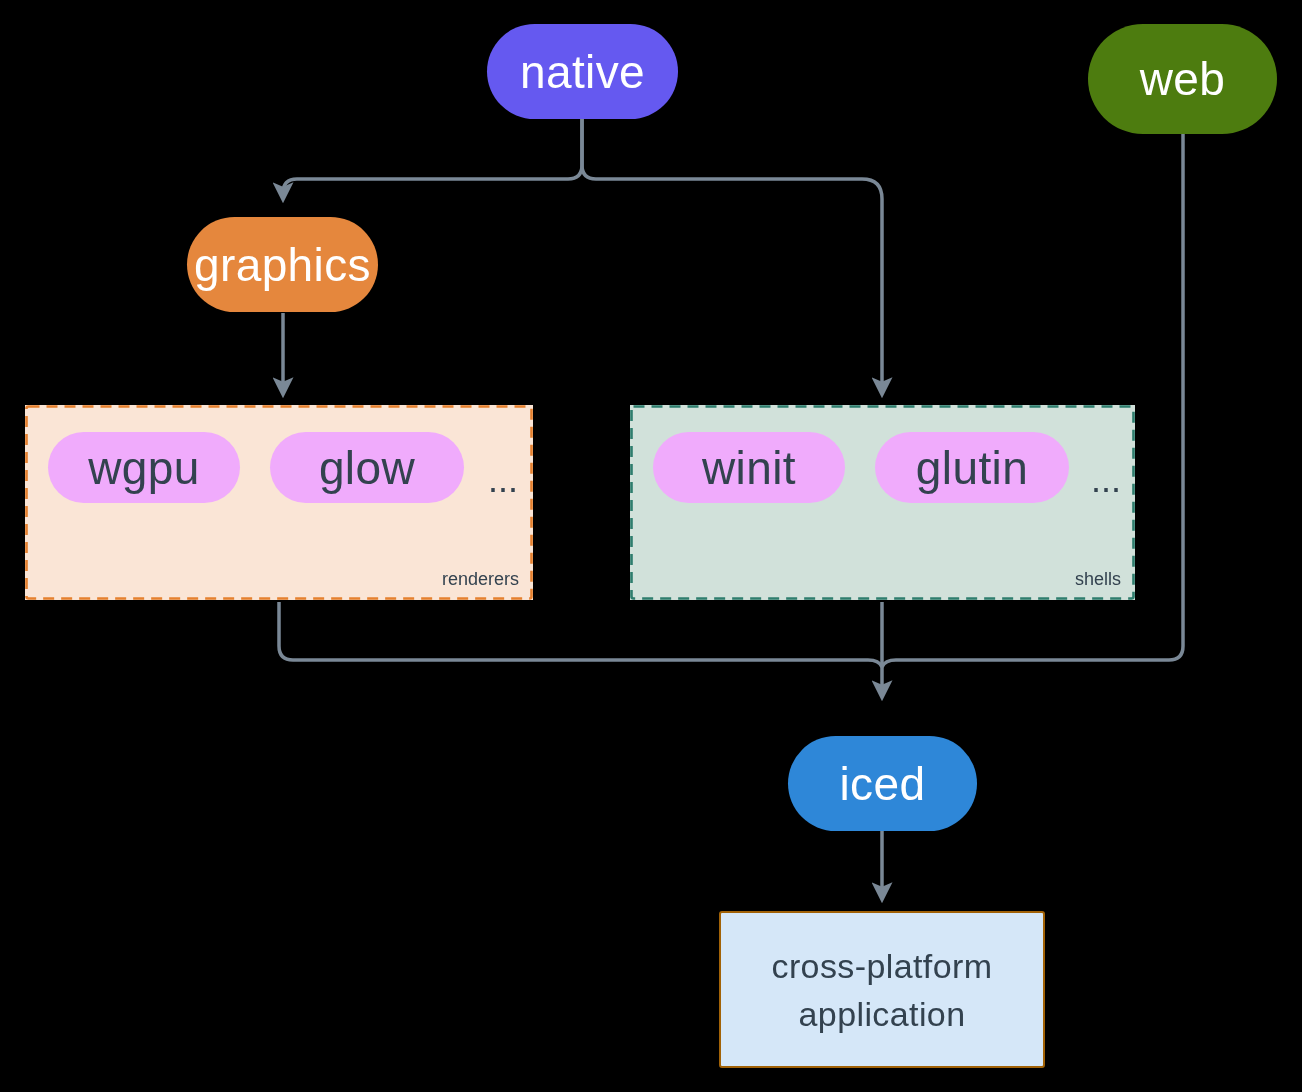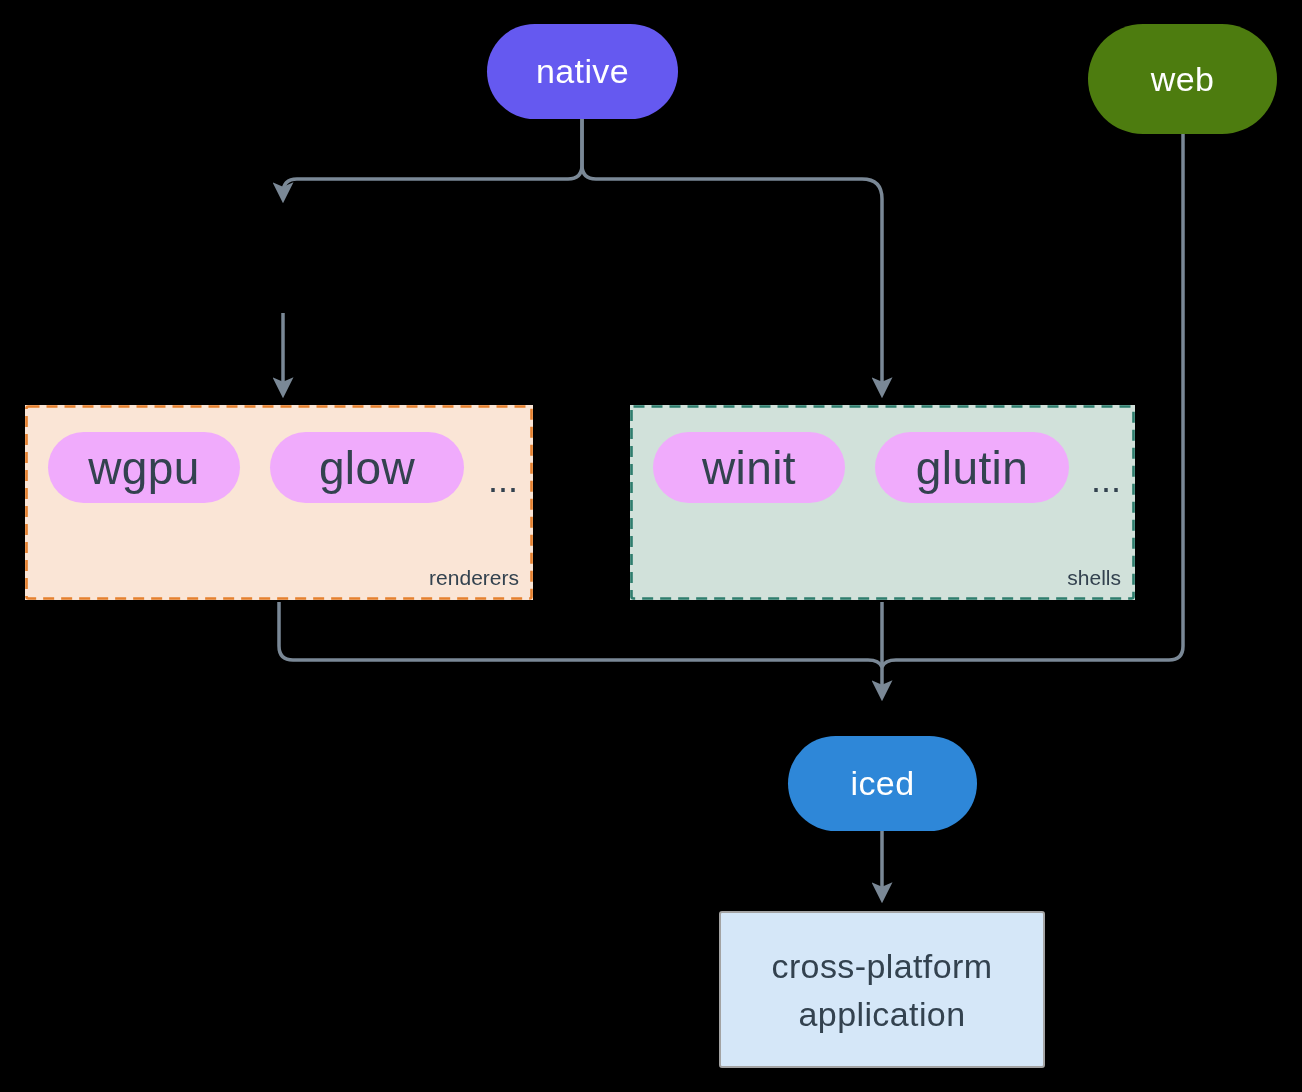--- a/index.html
+++ b/index.html
@@ -20,21 +20,21 @@
     left: 0; top: 0;
     width: 1302px;
     height: 1092px;
   }
   .pill {
     position: absolute;
     border-radius: 999px;
     display: flex;
     align-items: center;
     justify-content: center;
-    font-size: 34px;
+    font-size: 46px;
     letter-spacing: 0.4px;
     color: #ffffff;
   }
   .pill-native   { left: 487px; top: 24px;  width: 191px; height: 95px; background: #6559f0; }
   .pill-web      { left: 1088px; top: 24px; width: 189px; height: 110px; background: #4d7c0f; }
   .pill-graphics { left: 187px; top: 217px; width: 191px; height: 95px; background: #e5873d; }
   .pill-iced     { left: 788px; top: 708px; width: 189px; height: 95px; background: #2e87d8; margin-top: 28px; }
 
   .group {
     position: absolute;
@@ -74,29 +74,29 @@
     align-items: center;
     justify-content: center;
     font-size: 36px;
     color: #33424f;
   }
   .group-shells .ellipsis { left: 450px; }
   .group-label {
     position: absolute;
     right: 14px;
     bottom: 10px;
-    font-size: 21px;
+    font-size: 18px;
     color: #33424f;
   }
   .app-box {
     position: absolute;
     left: 719px; top: 911px;
     width: 322px; height: 153px;
     background: #d5e7f8;
-    border: 2px solid #a3a3a3;
+    border: 2px solid #a16207;
     border-radius: 3px;
     display: flex;
     flex-direction: column;
     align-items: center;
     justify-content: center;
     font-size: 34px;
     line-height: 48px;
     color: #33424f;
     letter-spacing: 0.4px;
   }
@@ -120,20 +120,21 @@
       <path d="M 1183 118 L 1183 646 Q 1183 660 1169 660 L 896 660 Q 885 660 882 667"></path>
       <path d="M 882 602 L 882 696" marker-end="url(#arrow)"></path>
       <path d="M 882 803 L 882 898" marker-end="url(#arrow)"></path>
     </g>
   </svg>
 
   <div class="pill pill-native">native</div>
 
   <div class="pill pill-web">web</div>
 
+  <div class="pill pill-graphics">graphics</div>
 
   <div class="group group-renderers">
     <svg class="group-border" viewBox="0 0 508 195" xmlns="http://www.w3.org/2000/svg" preserveAspectRatio="none">
       <rect x="1.5" y="1.5" width="505" height="192" rx="2" fill="none" stroke="#e5802e" stroke-width="2.6" stroke-dasharray="11 7"></rect>
     </svg>
     <div class="inner-pill slot-a">wgpu</div>
     <div class="inner-pill slot-b">glow</div>
     <div class="ellipsis">...</div>
     <div class="group-label">renderers</div>
   </div>

